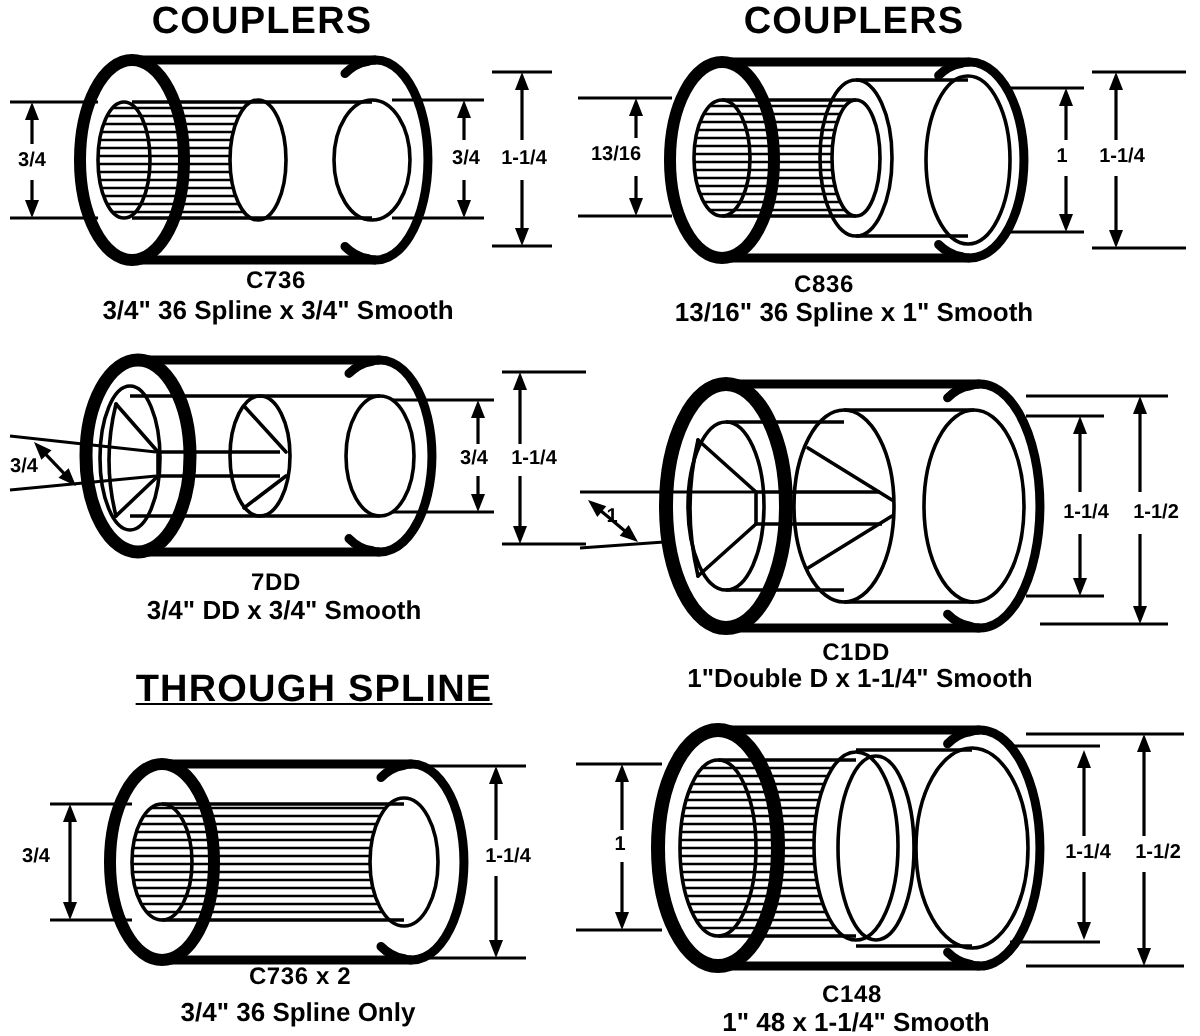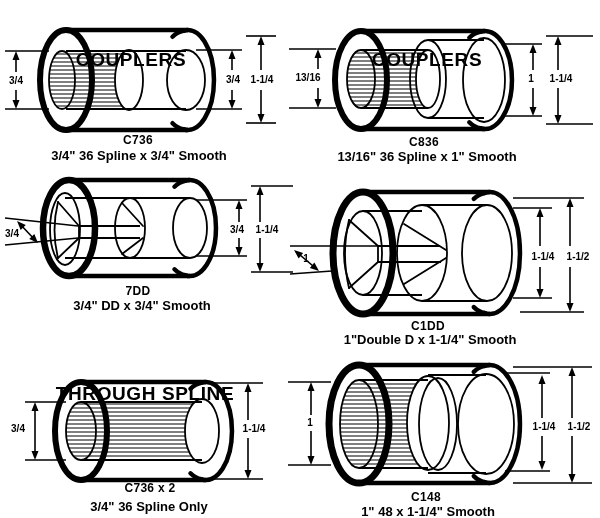--- a/index.html
+++ b/index.html
@@ -1,21 +1,21 @@
 <!DOCTYPE html>
 <html><head>
 <meta charset="utf-8">
 <style>
   html,body{margin:0;padding:0;background:#fff;}
   .canvas{position:relative;width:600px;height:518px;background:#ffffff;
           font-family:"Liberation Sans",sans-serif;color:#000;overflow:hidden;}
   .canvas svg{position:absolute;left:0;top:0;}
   .lbl{position:absolute;transform:translate(-50%,-50%);white-space:nowrap;
        font-weight:bold;color:#000;line-height:1;}
-  .h   {font-size:19px;letter-spacing:.6px;margin-top:48px;}
+  .h   {font-size:19px;letter-spacing:.6px;}
   .pn  {font-size:12px;letter-spacing:.3px;}
   .desc{font-size:13px;}
   .dim {font-size:10px;}
 </style>
 </head>
 <body>
 
 <div class="canvas">
   <svg id="art" width="600" height="518" viewBox="0 0 600 518">
       <g>
@@ -278,25 +278,25 @@
         <line x1="542" y1="436" x2="542" y2="463" stroke="#000000" stroke-width="1.6"></line>
         <polygon points="572,367 568.5,376 575.5,376" fill="#000000"></polygon>
         <polygon points="572,483 575.5,474 568.5,474" fill="#000000"></polygon>
         <line x1="572" y1="374" x2="572" y2="418" stroke="#000000" stroke-width="1.6"></line>
         <line x1="572" y1="436" x2="572" y2="476" stroke="#000000" stroke-width="1.6"></line>
       </g>
     </svg>
 
   <div class="lbl h" style="left:131px;top:11px;">COUPLERS</div>
   <div class="lbl h" style="left:427px;top:11px;">COUPLERS</div>
-  <div class="lbl h" style="left:145px;top:345px;">THROUGH SPLINE</div>
+  <div class="lbl h" style="left:157px;top:345px;text-decoration:underline;">THROUGH SPLINE</div>
 
   <div class="lbl pn" style="left:138px;top:140px;">C736</div>
   <div class="lbl desc" style="left:139px;top:155px;">3/4" 36 Spline  x 3/4" Smooth</div>
-  <div class="lbl pn" style="left:424px;top:142px;">C836</div>
+  <div class="lbl pn" style="left:412px;top:142px;">C836</div>
   <div class="lbl desc" style="left:427px;top:156px;">13/16" 36 Spline x 1" Smooth</div>
   <div class="lbl pn" style="left:138px;top:291px;">7DD</div>
   <div class="lbl desc" style="left:142px;top:305px;">3/4" DD x 3/4" Smooth</div>
   <div class="lbl pn" style="left:428px;top:326px;text-align:right;">C1DD</div>
   <div class="lbl desc" style="left:430px;top:339px;">1"Double D x 1-1/4" Smooth</div>
   <div class="lbl pn" style="left:150px;top:488px;">C736 x 2</div>
   <div class="lbl desc" style="left:149px;top:506px;">3/4" 36 Spline Only</div>
   <div class="lbl pn" style="left:426px;top:497px;">C148</div>
   <div class="lbl desc" style="left:428px;top:511px;">1" 48 x 1-1/4" Smooth</div>
 

